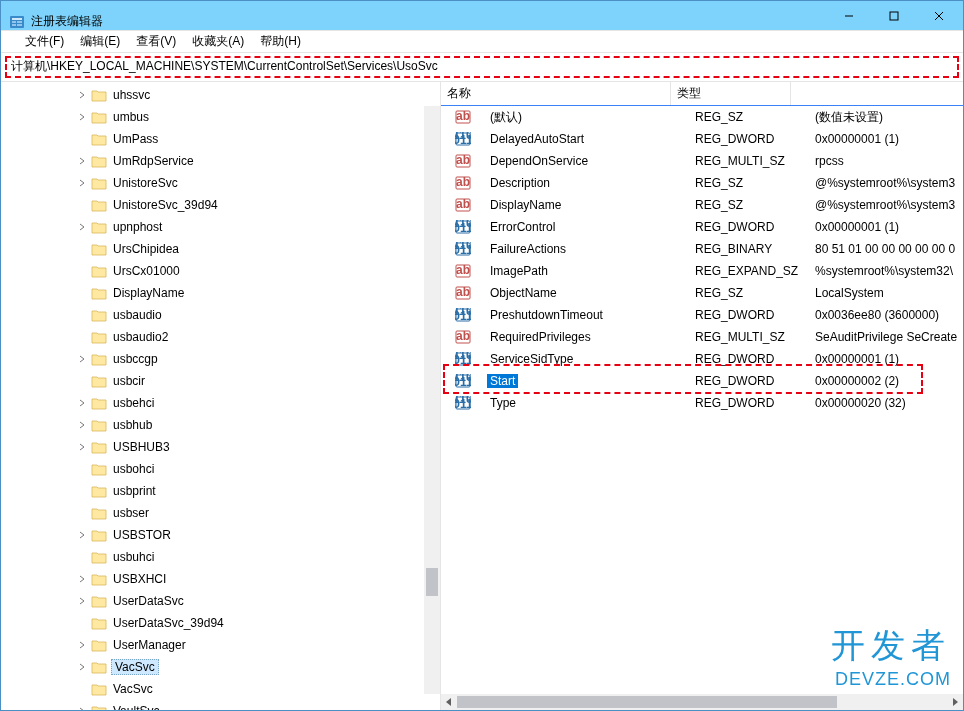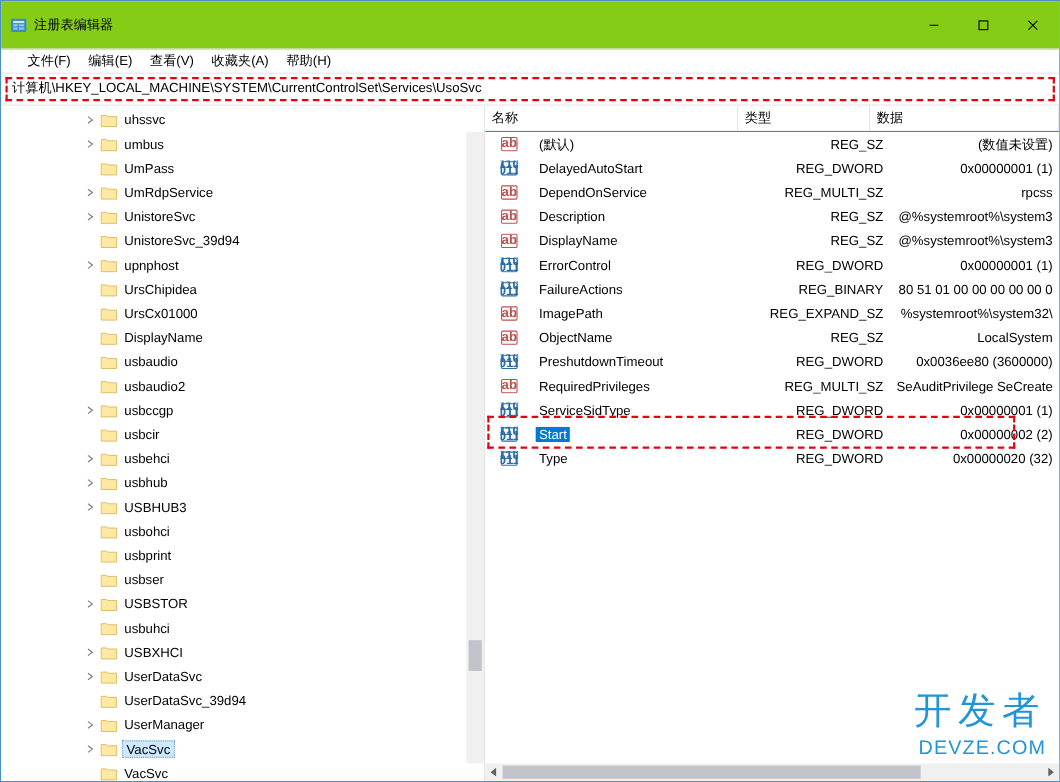--- a/index.html
+++ b/index.html
@@ -1,18 +1,18 @@
 <!DOCTYPE html>
 <html><head>
 <meta charset="utf-8">
 <style>
 * { margin: 0; padding: 0; box-sizing: border-box; font-family: "Microsoft YaHei", "Segoe UI", Tahoma, sans-serif; font-size: 12px; }
 body { width: 964px; height: 711px; background: #fff; overflow: hidden; position: relative; }
 .window { border: 1px solid #4a90c5; height: 711px; display: flex; flex-direction: column; }
-.titlebar { height: 44px; background: #84cc16; display: flex; align-items: center; padding: 0 2px 0 8px; border-bottom: 1px solid #e5e5e5; }
+.titlebar { height: 30px; background: #7dd3fc; display: flex; align-items: flex-end; padding: 0 2px 0 8px; border-bottom: 1px solid #e5e5e5; }
 .titlebar .app-icon { width: 16px; height: 16px; margin-right: 6px; display:inline-flex; align-items:center; justify-content:center; }
 .titlebar .title { flex: 1; }
 .winbtn { width: 45px; height: 28px; display: inline-flex; align-items: center; justify-content: center; cursor: pointer; }
 .menubar { height: 22px; display: flex; align-items: center; padding: 0 16px; border-bottom: 1px solid #e5e5e5; }
 .menubar .menu-item { padding: 2px 8px; cursor: pointer; }
 .addressbar-wrap { padding: 3px 4px; }
 .addressbar { border: 2px dashed #e60012; height: 22px; padding: 0 4px; display: flex; align-items: flex-start; overflow: hidden; white-space: nowrap; }
 .content { flex: 1; display: flex; overflow: hidden; border-top: 1px solid #e5e5e5; }
 .tree-pane { width: 440px; border-right: 1px solid #e5e5e5; overflow: hidden; position: relative; }
 .tree-inner { padding: 2px 0 2px 0; }
@@ -22,21 +22,21 @@
 .tree-item .fold { width: 16px; height: 14px; margin-right: 4px; display:inline-flex; align-items:center; flex-shrink:0; }
 .tree-item .lbl { padding: 0 2px; }
 .list-pane { flex: 1; overflow: hidden; position: relative; display:flex; flex-direction:column; }
 .list-header { display: flex; height: 24px; border-bottom: 1px solid #3b82f6; background:#fff; }
 .list-header .col { padding: 3px 6px; border-right: 1px solid #e5e5e5; color:#000; }
 .col-name { width: 230px; }
 .col-type { width: 120px; }
 .col-data { flex: 1; }
 .list-body { flex:1; overflow:hidden; position:relative; }
 .list-row { display: flex; height: 22px; align-items: center; white-space: nowrap; cursor:pointer; }
-.list-row .cell { padding: 0 6px; overflow: hidden; text-overflow: clip; text-align: right; }
+.list-row .cell { padding: 0 6px; overflow: hidden; text-overflow: clip; }
 .list-row .icon { width:32px; height:14px; margin-left:6px; margin-right:2px; display:inline-flex; align-items:center; justify-content:center; flex-shrink:0; }
 .list-row .name-cell { width: 208px; display:flex; align-items:center; }
 .list-row .name-cell .txt { padding: 0 3px; }
 .list-row.selected .name-cell .txt { background: #0078d7; color:#fff; }
 .list-row .type-cell { width: 120px; }
 .list-row .data-cell { flex: 1; }
 .red-box { position:absolute; border:2px dashed #e60012; pointer-events:none; }
 .red-box.b1 { left: 2px; top: 344px; width: 480px; height: 30px; }
 .scrollbar-v { position:absolute; right:0; top:24px; bottom:16px; width:16px; background:#f0f0f0; }
 .scrollbar-v .thumb { position:absolute; left:2px; right:2px; background:#c2c3c9; border-radius:0; }
@@ -425,21 +425,20 @@
         </div>
       <div class="scrollbar-v">
         <div class="thumb" style="top:462px; height:28px;"></div>
       </div>
     </div>
 
     <div class="list-pane">
       <div class="list-header">
         <div class="col col-name">名称</div>
         <div class="col col-type">类型</div>
-        <div class="col col-data">数据</div>
       </div>
       <div class="list-body" id="list-body">
 
       <div class="list-row">
             <span class="icon">
               <svg width="16" height="14" viewBox="0 0 16 14">
                 <rect x="1" y="1" width="14" height="12" rx="1" fill="#fff" stroke="#c0504d" stroke-width="1"></rect>
                 <text x="8" y="10" text-anchor="middle" font-size="8" fill="#c0504d" font-weight="bold">ab</text>
               </svg>
             </span>

